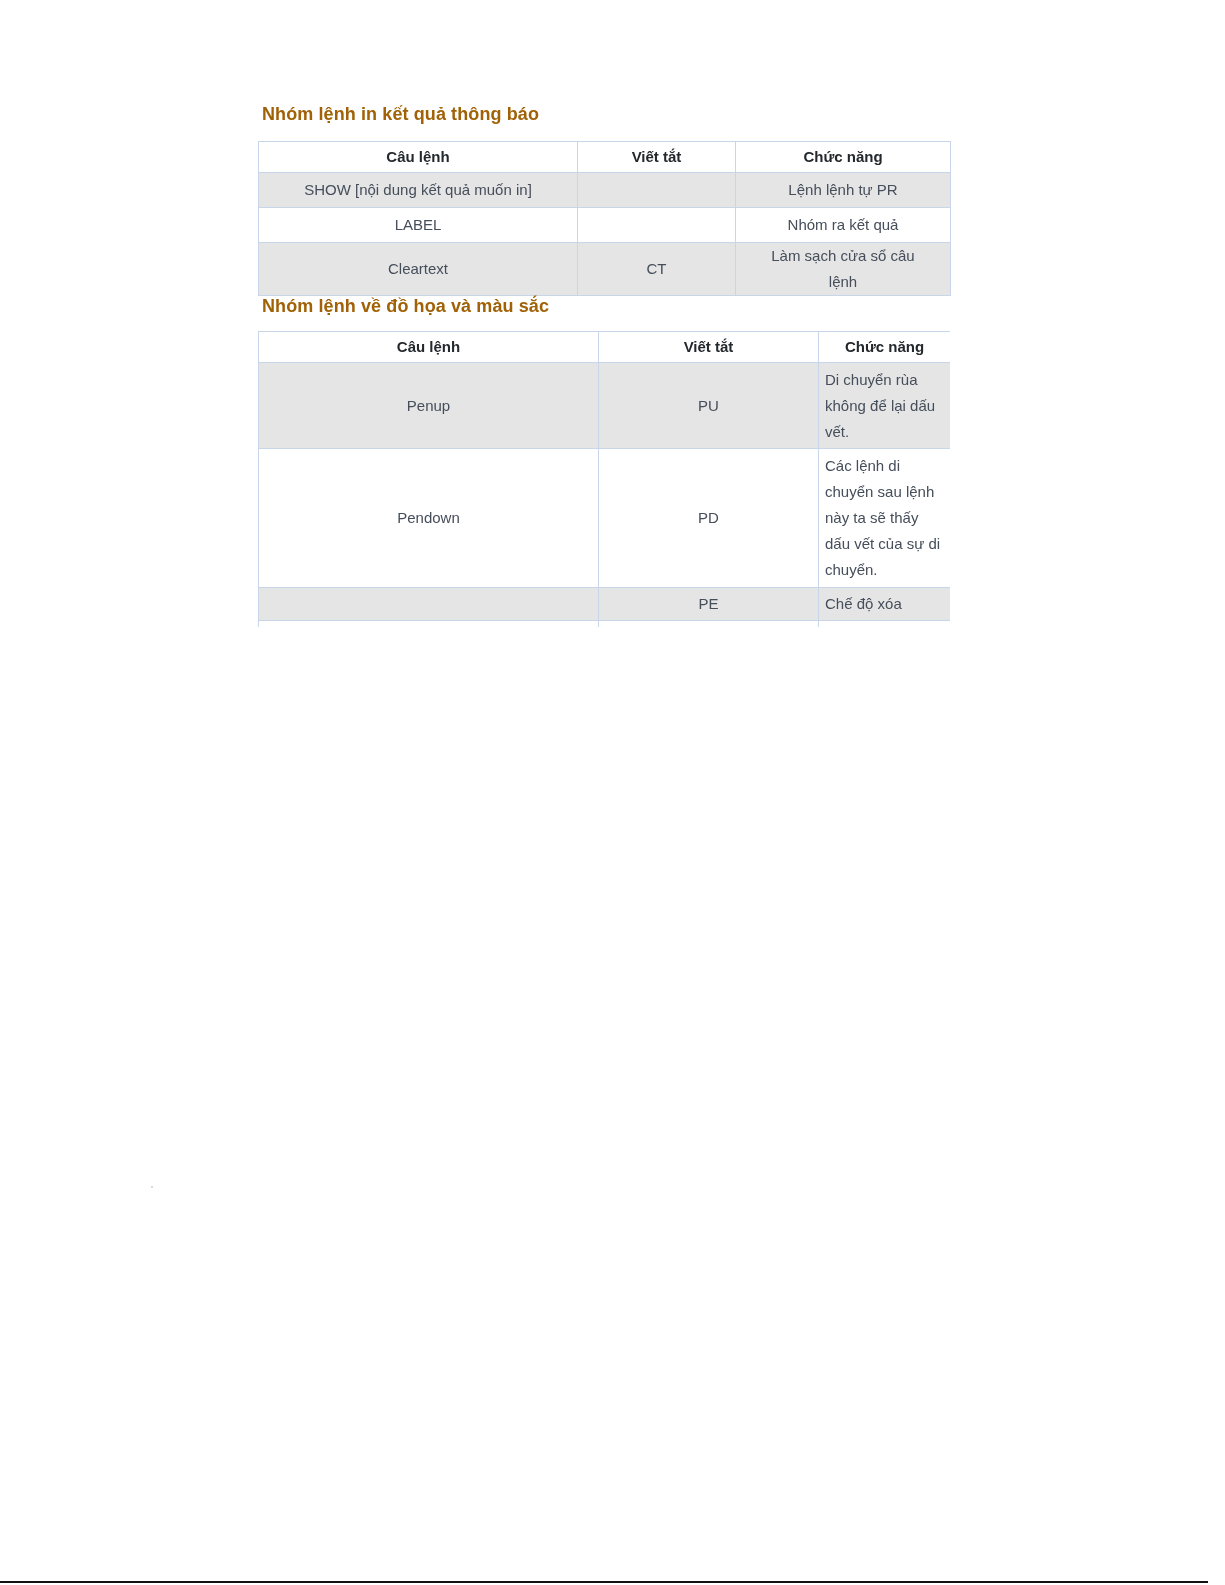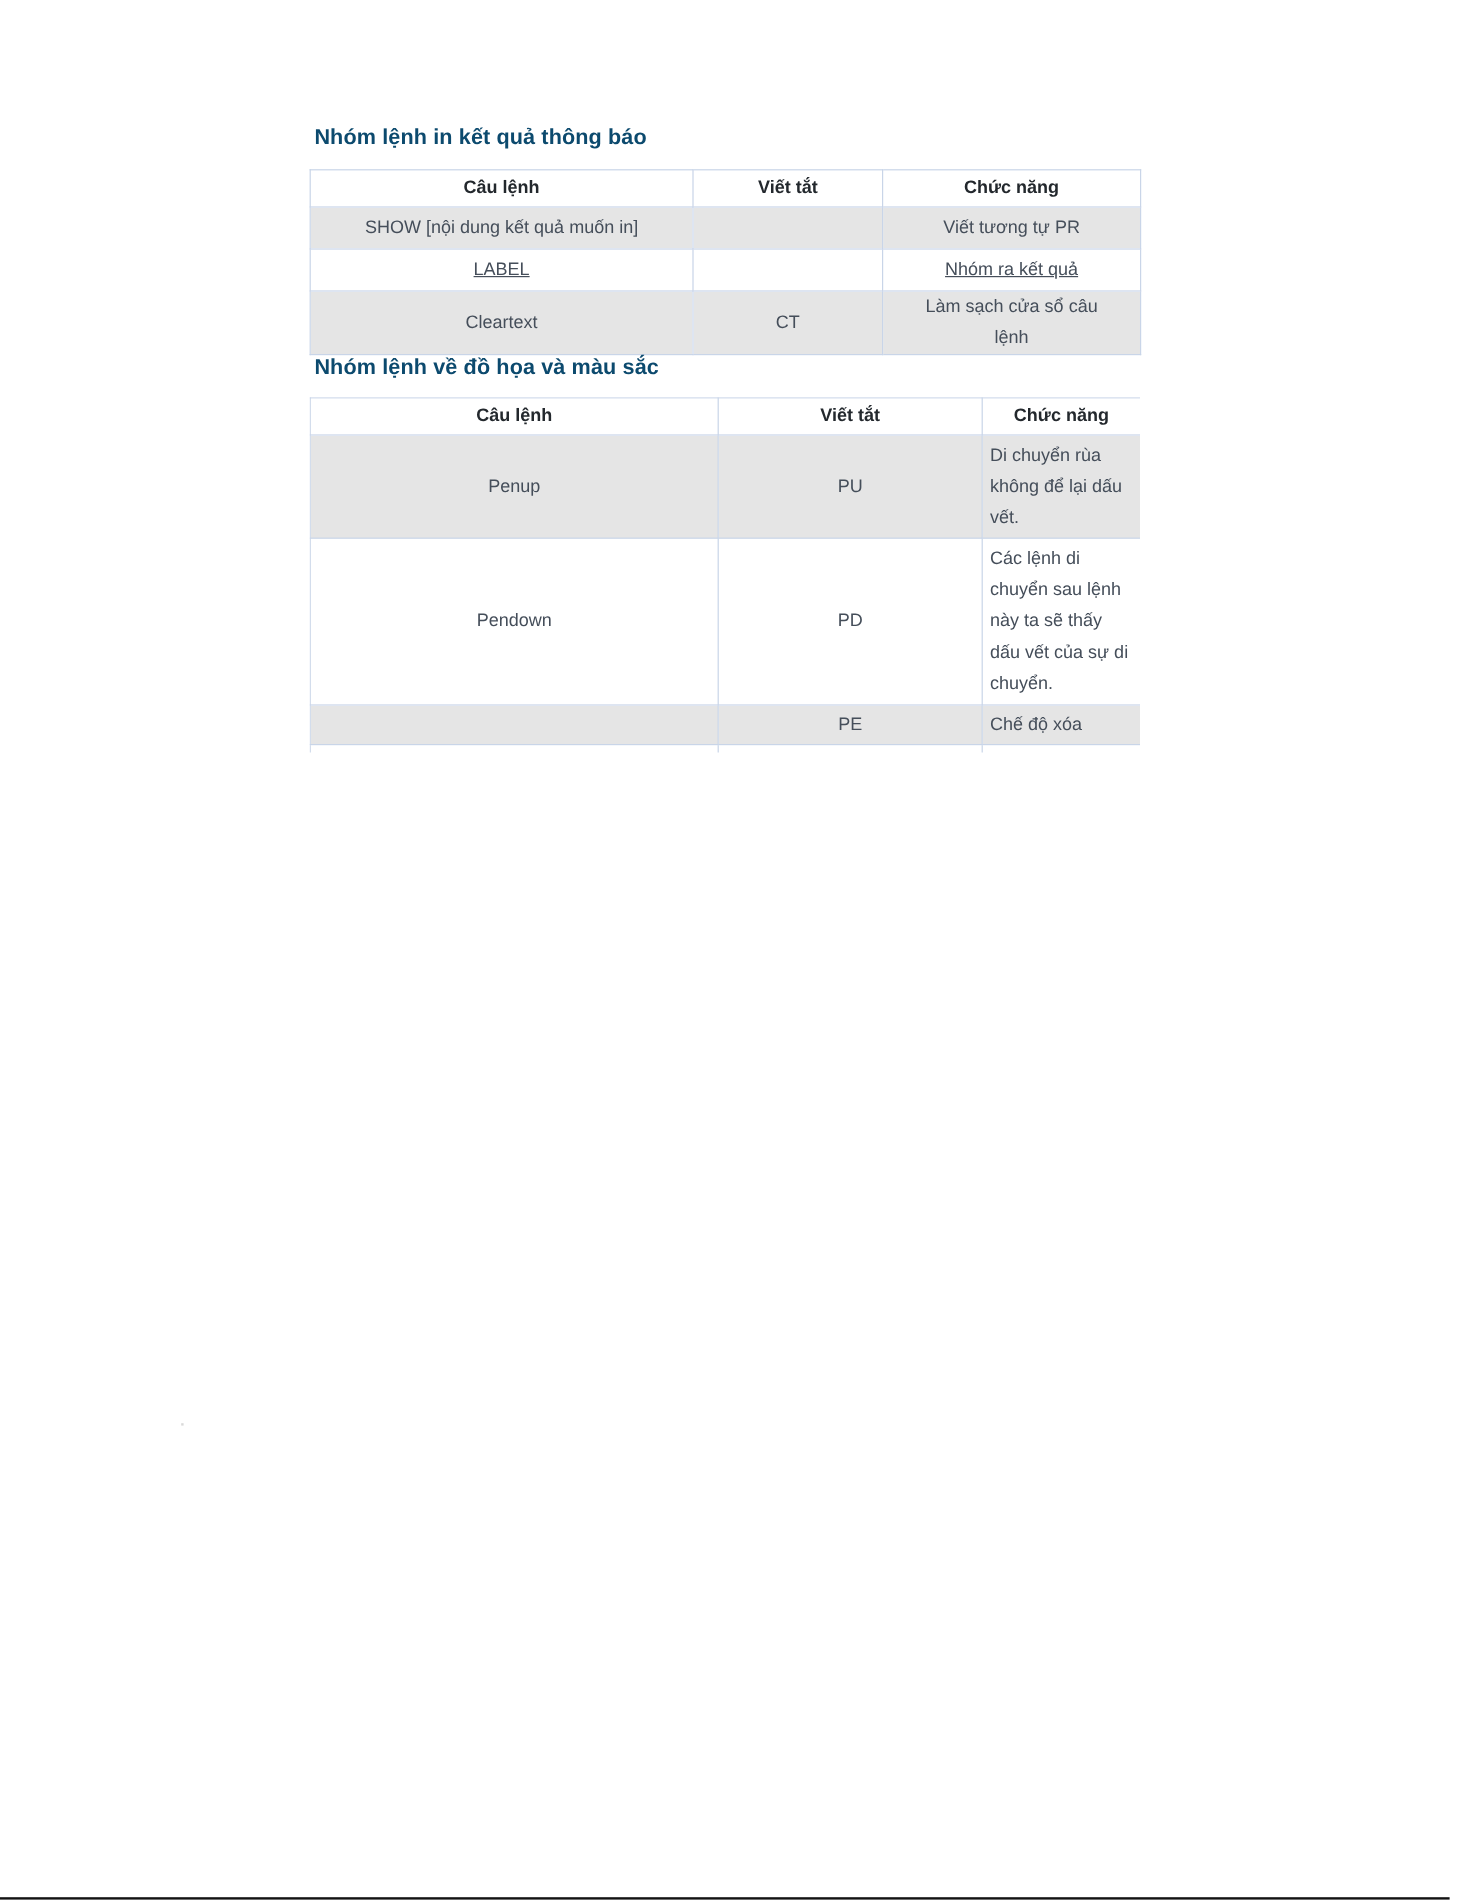--- a/index.html
+++ b/index.html
@@ -2,37 +2,37 @@
 <html><head>
 <meta charset="utf-8">
 <style>
   html,body{margin:0;padding:0;}
   body{
     width:1225px;height:1585px;position:relative;background:#ffffff;
     font-family:"Liberation Sans", sans-serif;overflow:hidden;
   }
   .content{position:absolute;left:258px;top:104px;width:692px;}
   .sec-title{
-    margin:0;padding:0 0 0 4px;font-size:18px;font-weight:bold;color:#0c4a6e;
+    margin:0;padding:0 0 0 4px;font-size:18px;font-weight:bold;color:#a16207;
     line-height:21px;letter-spacing:0.1px;
   }
   .sec-title.first{margin-bottom:16px;}
   .sec-title.second{margin-bottom:14px;}
   table{
     border-collapse:collapse;table-layout:fixed;width:692px;
     font-size:15px;color:#454e5a;
   }
   td,th{
     border:1px solid #c9d5e8;padding:0 22px;vertical-align:middle;
     text-align:center;line-height:26px;overflow:hidden;
   }
   th{font-weight:bold;color:#23282d;height:30px;}
   tr.alt td{background:#e5e5e5;}
   .t1 tr.r1 td{height:34px;}
-  .t1 tr.r2 td{height:34px;text-decoration:underline;}
+  .t1 tr.r2 td{height:34px;}
   .t1 tr.r3 td{height:32px;}
   .t2 tr.r1 td{height:85px;}
   .t2 tr.r2 td{height:138px;}
   .t2 tr.r3 td{height:32px;margin-top:36px;}
   .t2 tr.ghost td{height:28px;background:#ffffff;}
   .t2 td.fn{text-align:left;padding-left:6px;padding-right:3px;}
   .clip{height:296px;overflow:hidden;}
   .bottom-bar{
     position:absolute;left:0;top:1581px;width:1208px;height:2px;background:#121212;
   }
@@ -55,21 +55,21 @@
       </colgroup>
     <tbody>
         <tr>
       <th>Câu lệnh</th>
       <th>Viết tắt</th>
       <th>Chức năng</th>
     </tr>
     <tr class="alt r1">
       <td>SHOW [nội dung kết quả muốn in]</td>
       <td></td>
-      <td>Viết tương tự PR</td>
+      <td>Lệnh lệnh tự PR</td>
     </tr>
     <tr class="r2">
       <td>LABEL</td>
       <td></td>
       <td>Nhóm ra kết quả</td>
     </tr>
     <tr class="alt r3">
       <td>Cleartext</td>
       <td>CT</td>
       <td>Làm sạch cửa sổ câu lệnh</td>

